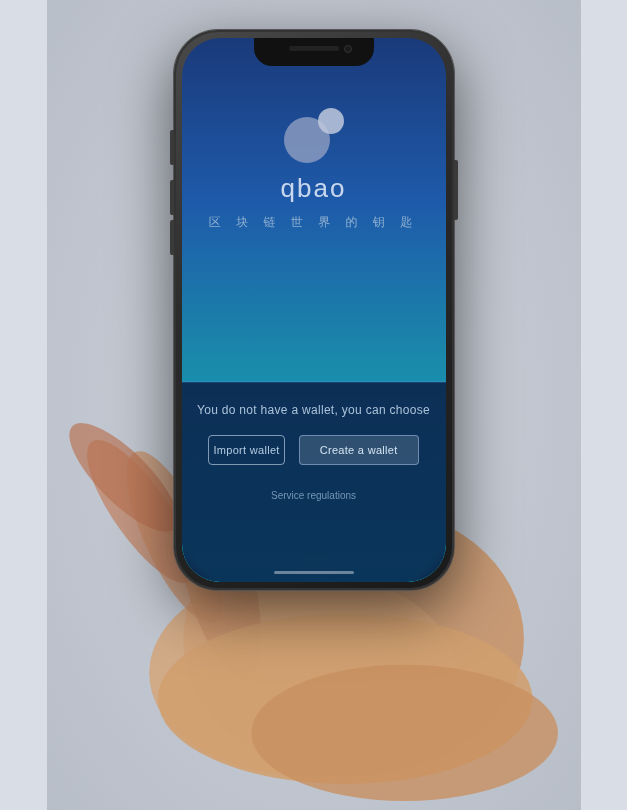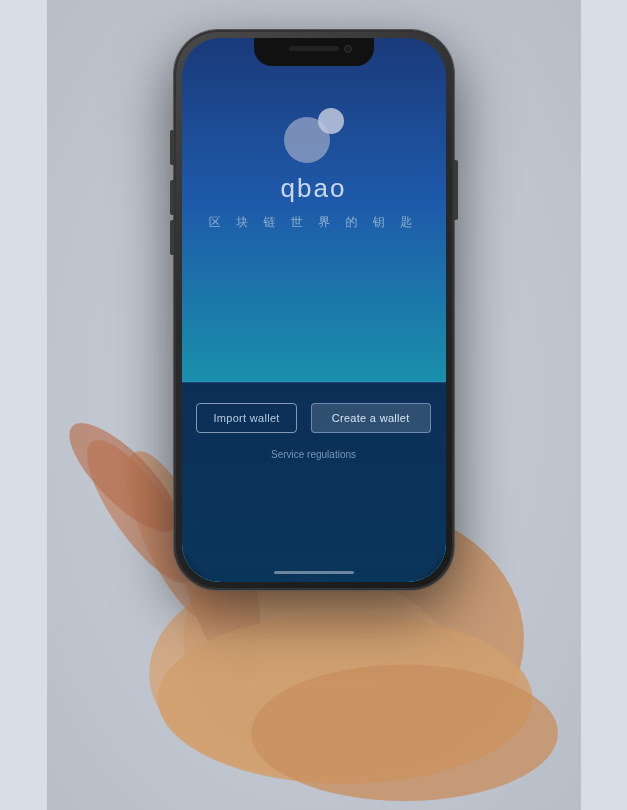--- a/index.html
+++ b/index.html
@@ -190,21 +190,21 @@
     .button-row {
       display: flex;
       gap: 14px;
       margin-bottom: 16px;
     }
 
     .btn-import {
       background: transparent;
       border: 1px solid rgba(180, 200, 220, 0.7);
       color: rgba(200, 220, 240, 0.9);
-      padding: 8px 16px;
+      padding: 8px 4px;
       border-radius: 4px;
       font-size: 11px;
       cursor: pointer;
       letter-spacing: 0.3px;
     }
 
     .btn-create {
       background: rgba(255, 255, 255, 0.15);
       border: 1px solid rgba(180, 200, 240, 0.5);
       color: rgba(220, 235, 250, 0.95);
@@ -213,20 +213,21 @@
       font-size: 11px;
       cursor: pointer;
       letter-spacing: 0.3px;
     }
 
     .service-link {
       color: rgba(160, 190, 220, 0.7);
       font-size: 10px;
       text-decoration: none;
       margin-bottom: 8px;
+      margin-top: 9px;
     }
 
     
     .home-indicator {
       position: absolute;
       bottom: 8px;
       left: 50%;
       transform: translateX(-50%);
       width: 80px;
       height: 3px;
@@ -286,20 +287,21 @@
 
         <div class="arrow-area">
           <div style="width:0;height:0;border-left:14px solid transparent;border-right:14px solid transparent;border-top:12px solid rgba(150,180,220,0.5);margin-bottom:4px;"></div>
           <div style="width:0;height:0;border-left:14px solid transparent;border-right:14px solid transparent;border-top:12px solid rgba(150,180,220,0.35);"></div>
         </div>
 
         <div style="width:100%;height:1px;background:rgba(100,160,220,0.2);position:absolute;bottom:200px;"></div>
 
         <div class="bottom-panel">
 
+          <div class="wallet-prompt">You do not have a wallet, you can choose</div>
 
           <div class="button-row">
             <button class="btn-import">Import wallet</button>
             <button class="btn-create">Create a wallet</button>
           </div>
 
           <span class="service-link">Service regulations</span>
 
         </div>
 

